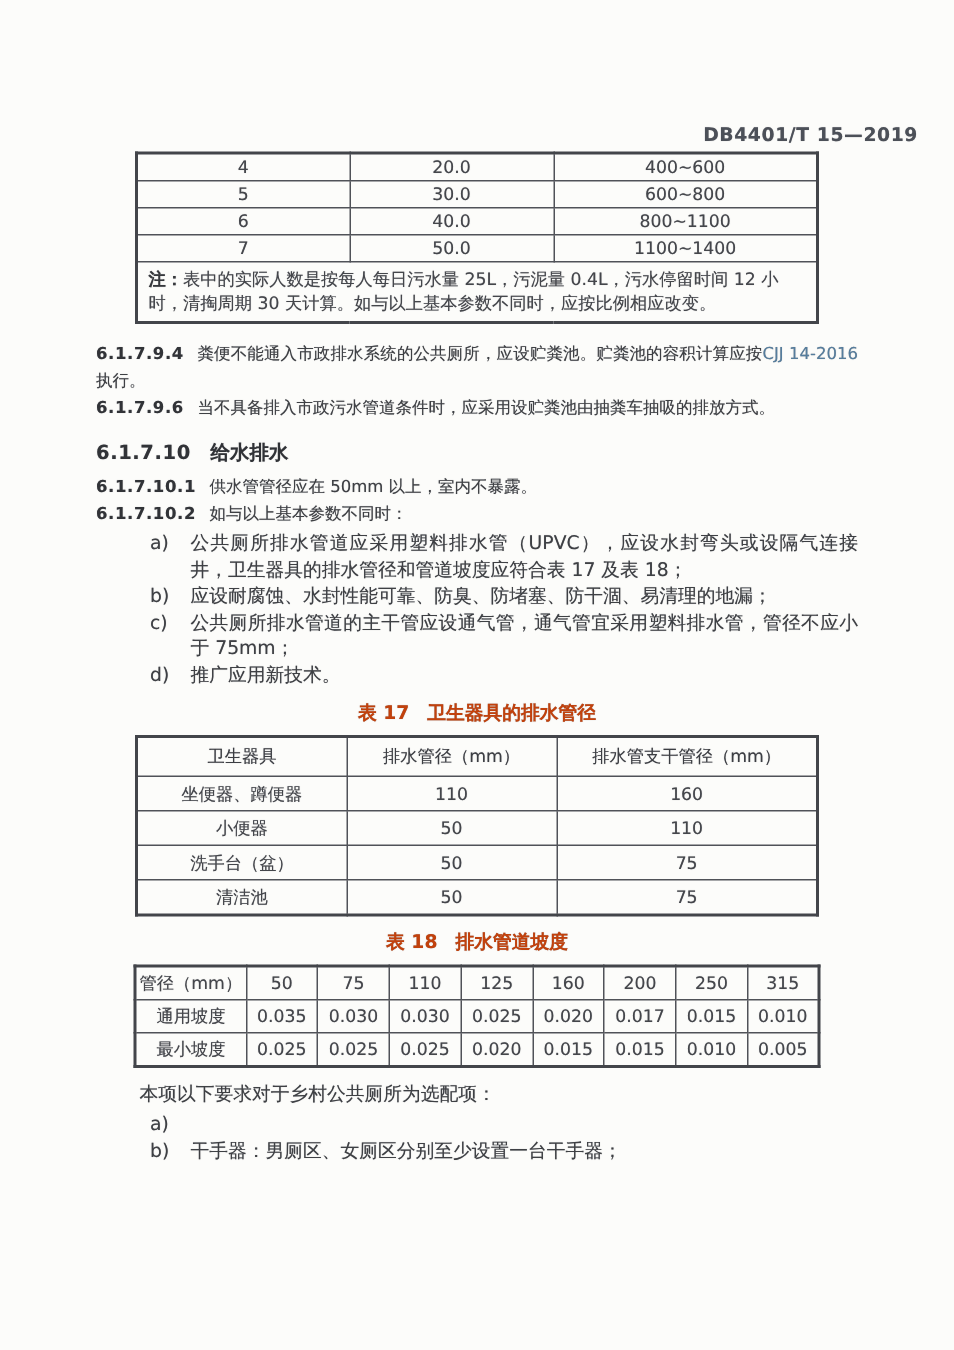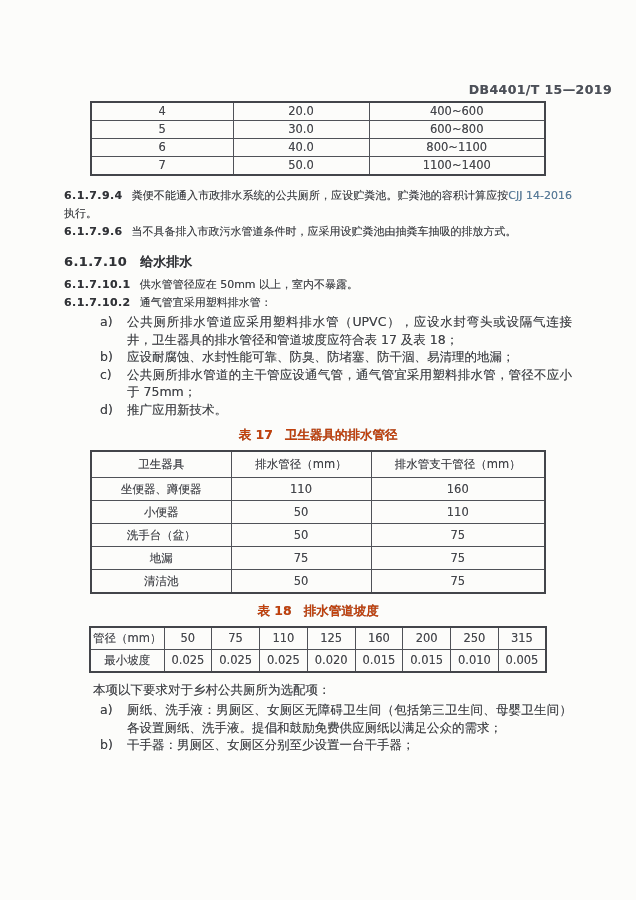--- a/index.html
+++ b/index.html
@@ -83,29 +83,32 @@
         <tr>
           <td>6</td>
           <td>40.0</td>
           <td>800~1100</td>
         </tr>
         <tr>
           <td>7</td>
           <td>50.0</td>
           <td>1100~1400</td>
         </tr>
+        <tr>
+          <td class="note-cell" colspan="3"><span class="note-prefix">注：</span><span>表中的实际人数是按每人每日污水量 25L，污泥量 0.4L，污水停留时间 12 小时，清掏周期 30 天计算。如与以上基本参数不同时，应按比例相应改变。</span></td>
+        </tr>
       </tbody>
     </table>
 
     <p class="clause clause-first"><span class="cnum">6.1.7.9.4</span><span>粪便不能通入市政排水系统的公共厕所，应设贮粪池。贮粪池的容积计算应按</span><span class="ref">CJJ 14-2016</span><span>执行。</span></p>
     <p class="clause"><span class="cnum">6.1.7.9.6</span><span>当不具备排入市政污水管道条件时，应采用设贮粪池由抽粪车抽吸的排放方式。</span></p>
 
     <p class="heading"><span class="cnum">6.1.7.10</span><span>给水排水</span></p>
     <p class="clause"><span class="cnum">6.1.7.10.1</span><span>供水管管径应在 50mm 以上，室内不暴露。</span></p>
-    <p class="clause"><span class="cnum">6.1.7.10.2</span><span>通气管宜采用塑料排水管：</span></p>
+    <p class="clause"><span class="cnum">6.1.7.10.2</span><span>如与以上基本参数不同时：</span></p>
 
     <div class="list">
       <div class="li">
           <span class="marker">a)</span>
           <span class="txt">公共厕所排水管道应采用塑料排水管（UPVC），应设水封弯头或设隔气连接井，卫生器具的排水管径和管道坡度应符合表 17 及表 18；</span>
         </div>
       <div class="li">
           <span class="marker">b)</span>
           <span class="txt">应设耐腐蚀、水封性能可靠、防臭、防堵塞、防干涸、易清理的地漏；</span>
         </div>
@@ -143,25 +146,20 @@
           <td>小便器</td>
           <td>50</td>
           <td>110</td>
         </tr>
         <tr>
           <td>洗手台（盆）</td>
           <td>50</td>
           <td>75</td>
         </tr>
         <tr>
-          <td>地漏</td>
-          <td>75</td>
-          <td>75</td>
-        </tr>
-        <tr>
           <td>清洁池</td>
           <td>50</td>
           <td>75</td>
         </tr>
       </tbody>
     </table>
 
     <p class="caption"><span class="cap-label">表 18</span><span>排水管道坡度</span></p>
     <table class="tbl t18">
       <colgroup>
@@ -174,39 +172,49 @@
           <td>50</td>
           <td>75</td>
           <td>110</td>
           <td>125</td>
           <td>160</td>
           <td>200</td>
           <td>250</td>
           <td>315</td>
         </tr>
         <tr>
+          <td class="row-label">通用坡度</td>
+          <td>0.035</td>
+          <td>0.030</td>
+          <td>0.030</td>
+          <td>0.025</td>
+          <td>0.020</td>
+          <td>0.017</td>
+          <td>0.015</td>
+          <td>0.010</td>
+        </tr>
+        <tr>
           <td class="row-label">最小坡度</td>
           <td>0.025</td>
           <td>0.025</td>
           <td>0.025</td>
           <td>0.020</td>
           <td>0.015</td>
           <td>0.015</td>
           <td>0.010</td>
           <td>0.005</td>
         </tr>
       </tbody>
     </table>
 
     <p class="intro">本项以下要求对于乡村公共厕所为选配项：</p>
 
     <div class="list">
       <div class="li">
           <span class="marker">a)</span>
-          <span class="txt">厕纸、洗手液：男厕区、女厕区无障碍卫生间（包括第三卫生间、母婴卫生间）各设置厕纸、洗手液。提倡和鼓励免费供应厕纸以满足公众的需求；</span>
         </div>
       <div class="li">
           <span class="marker">b)</span>
           <span class="txt">干手器：男厕区、女厕区分别至少设置一台干手器；</span>
         </div>
     </div>
 
   </div>
 </div>
 

